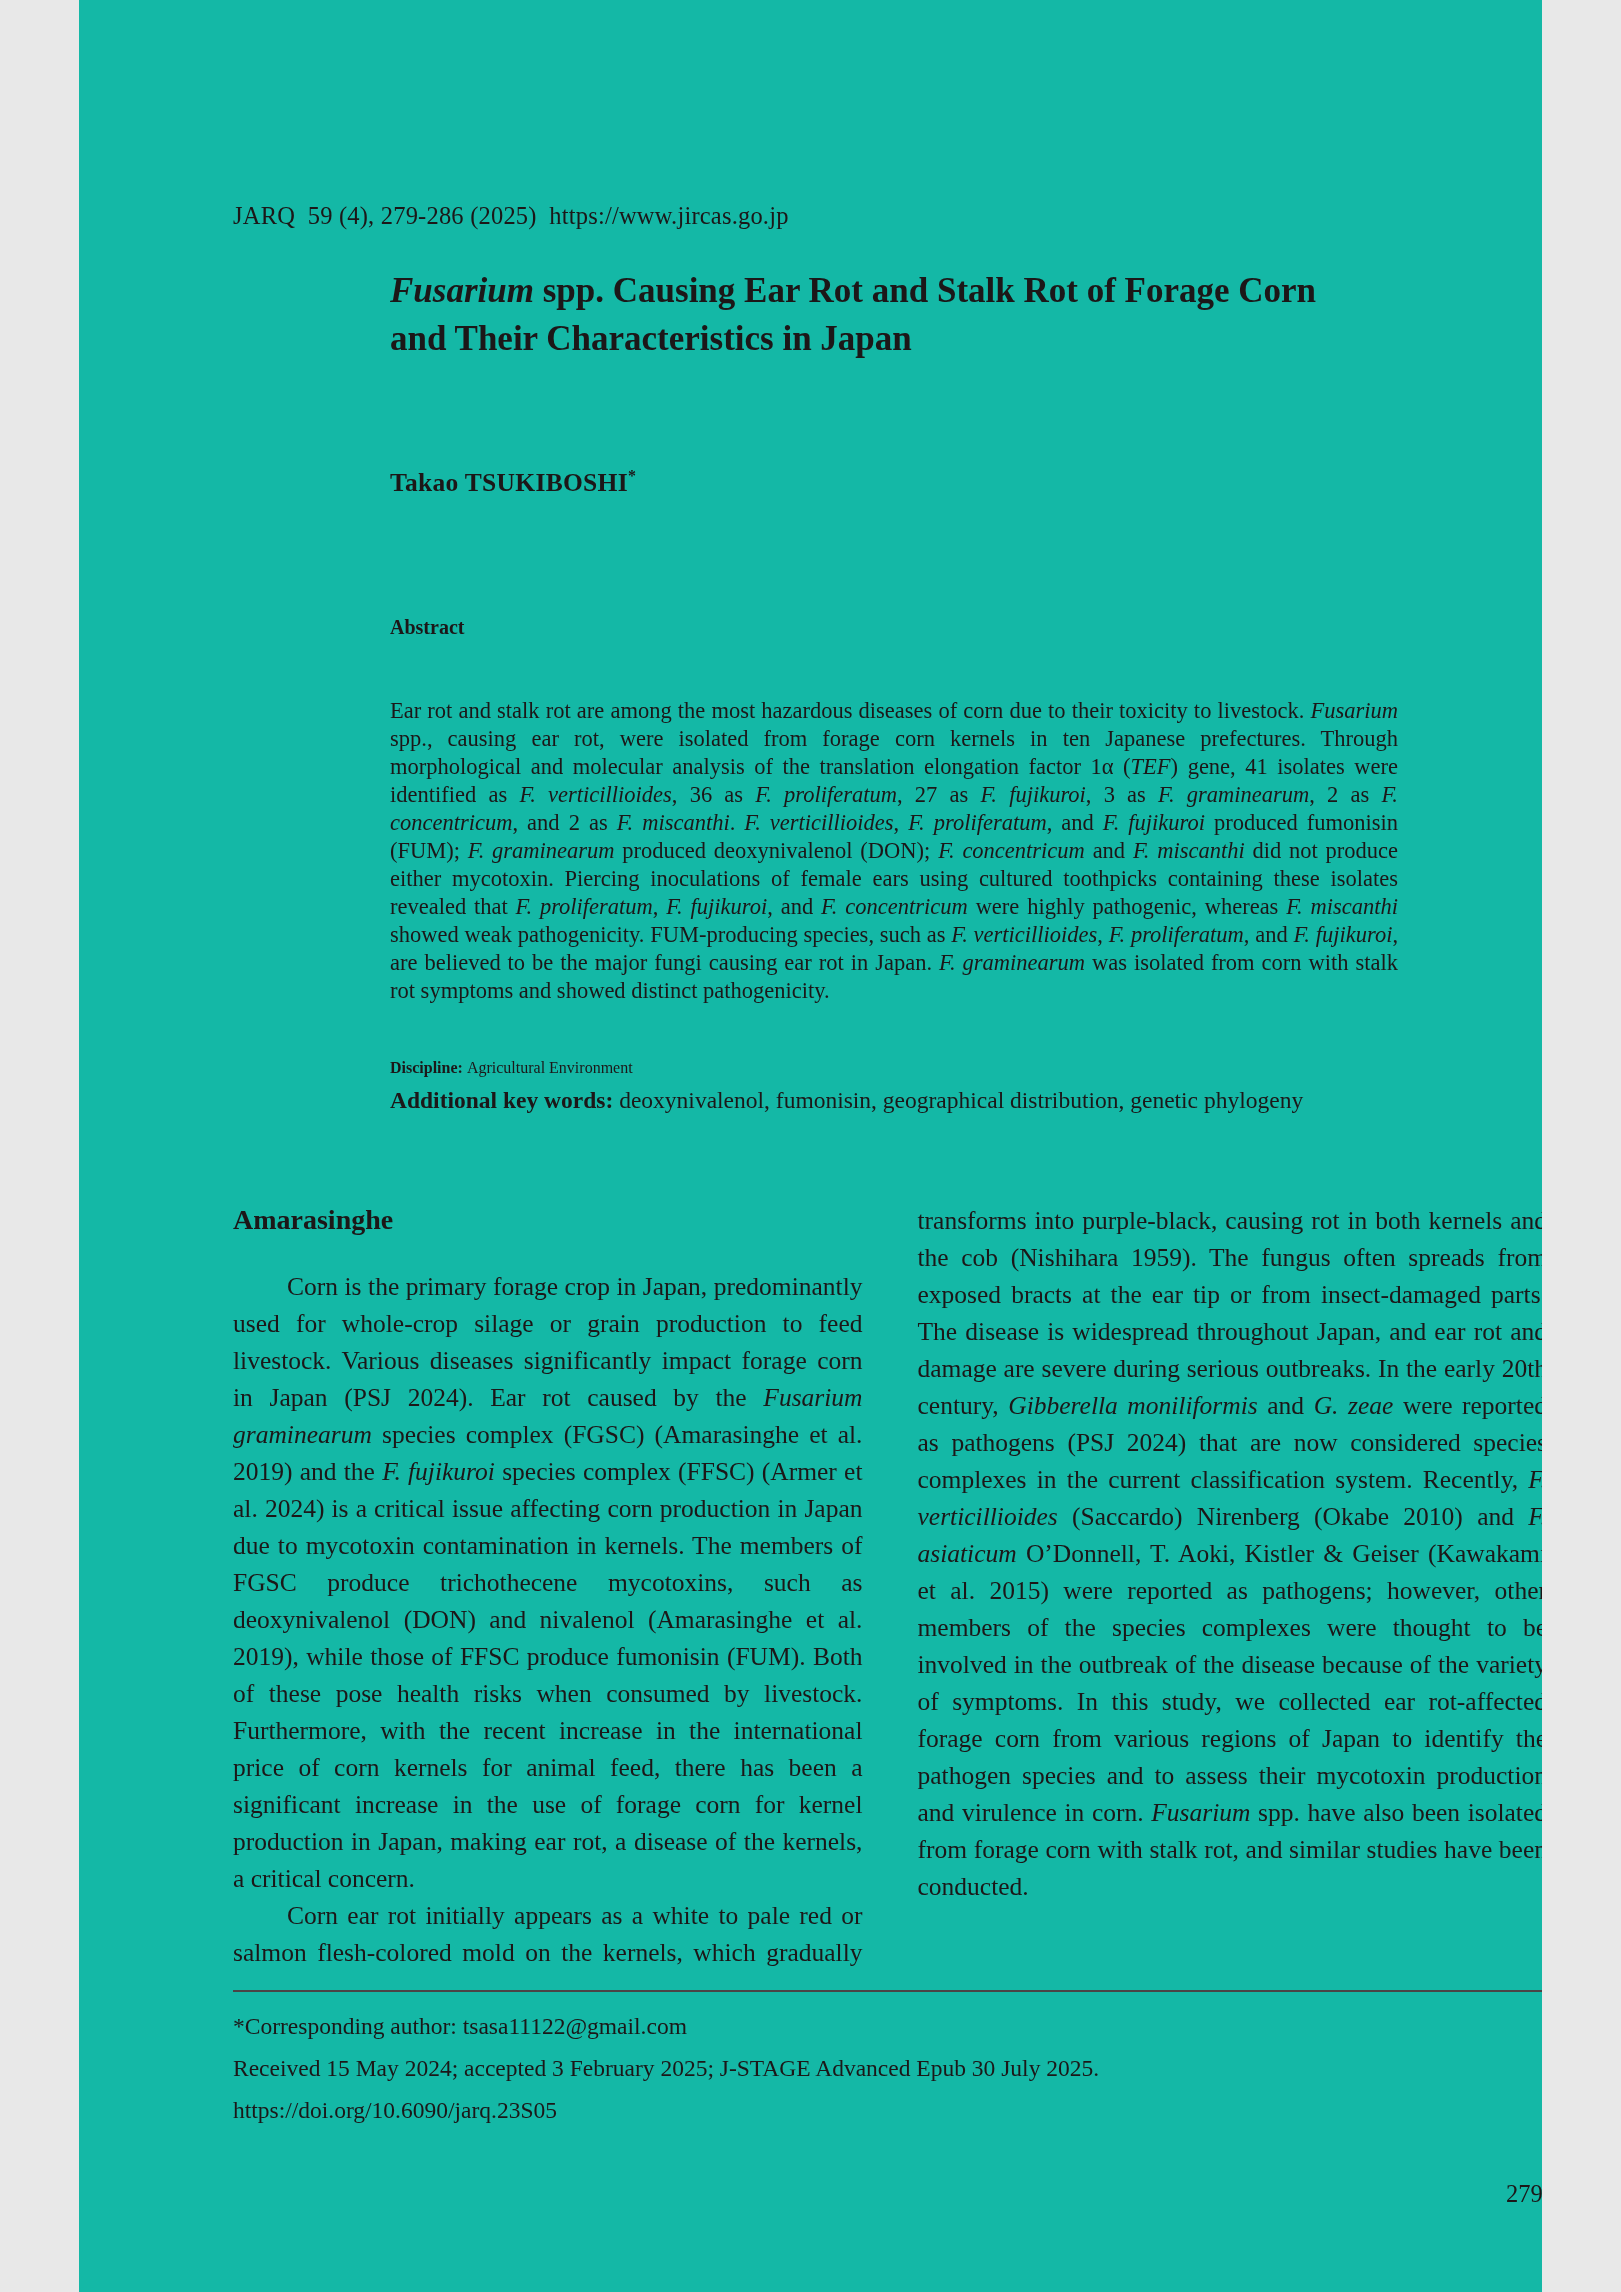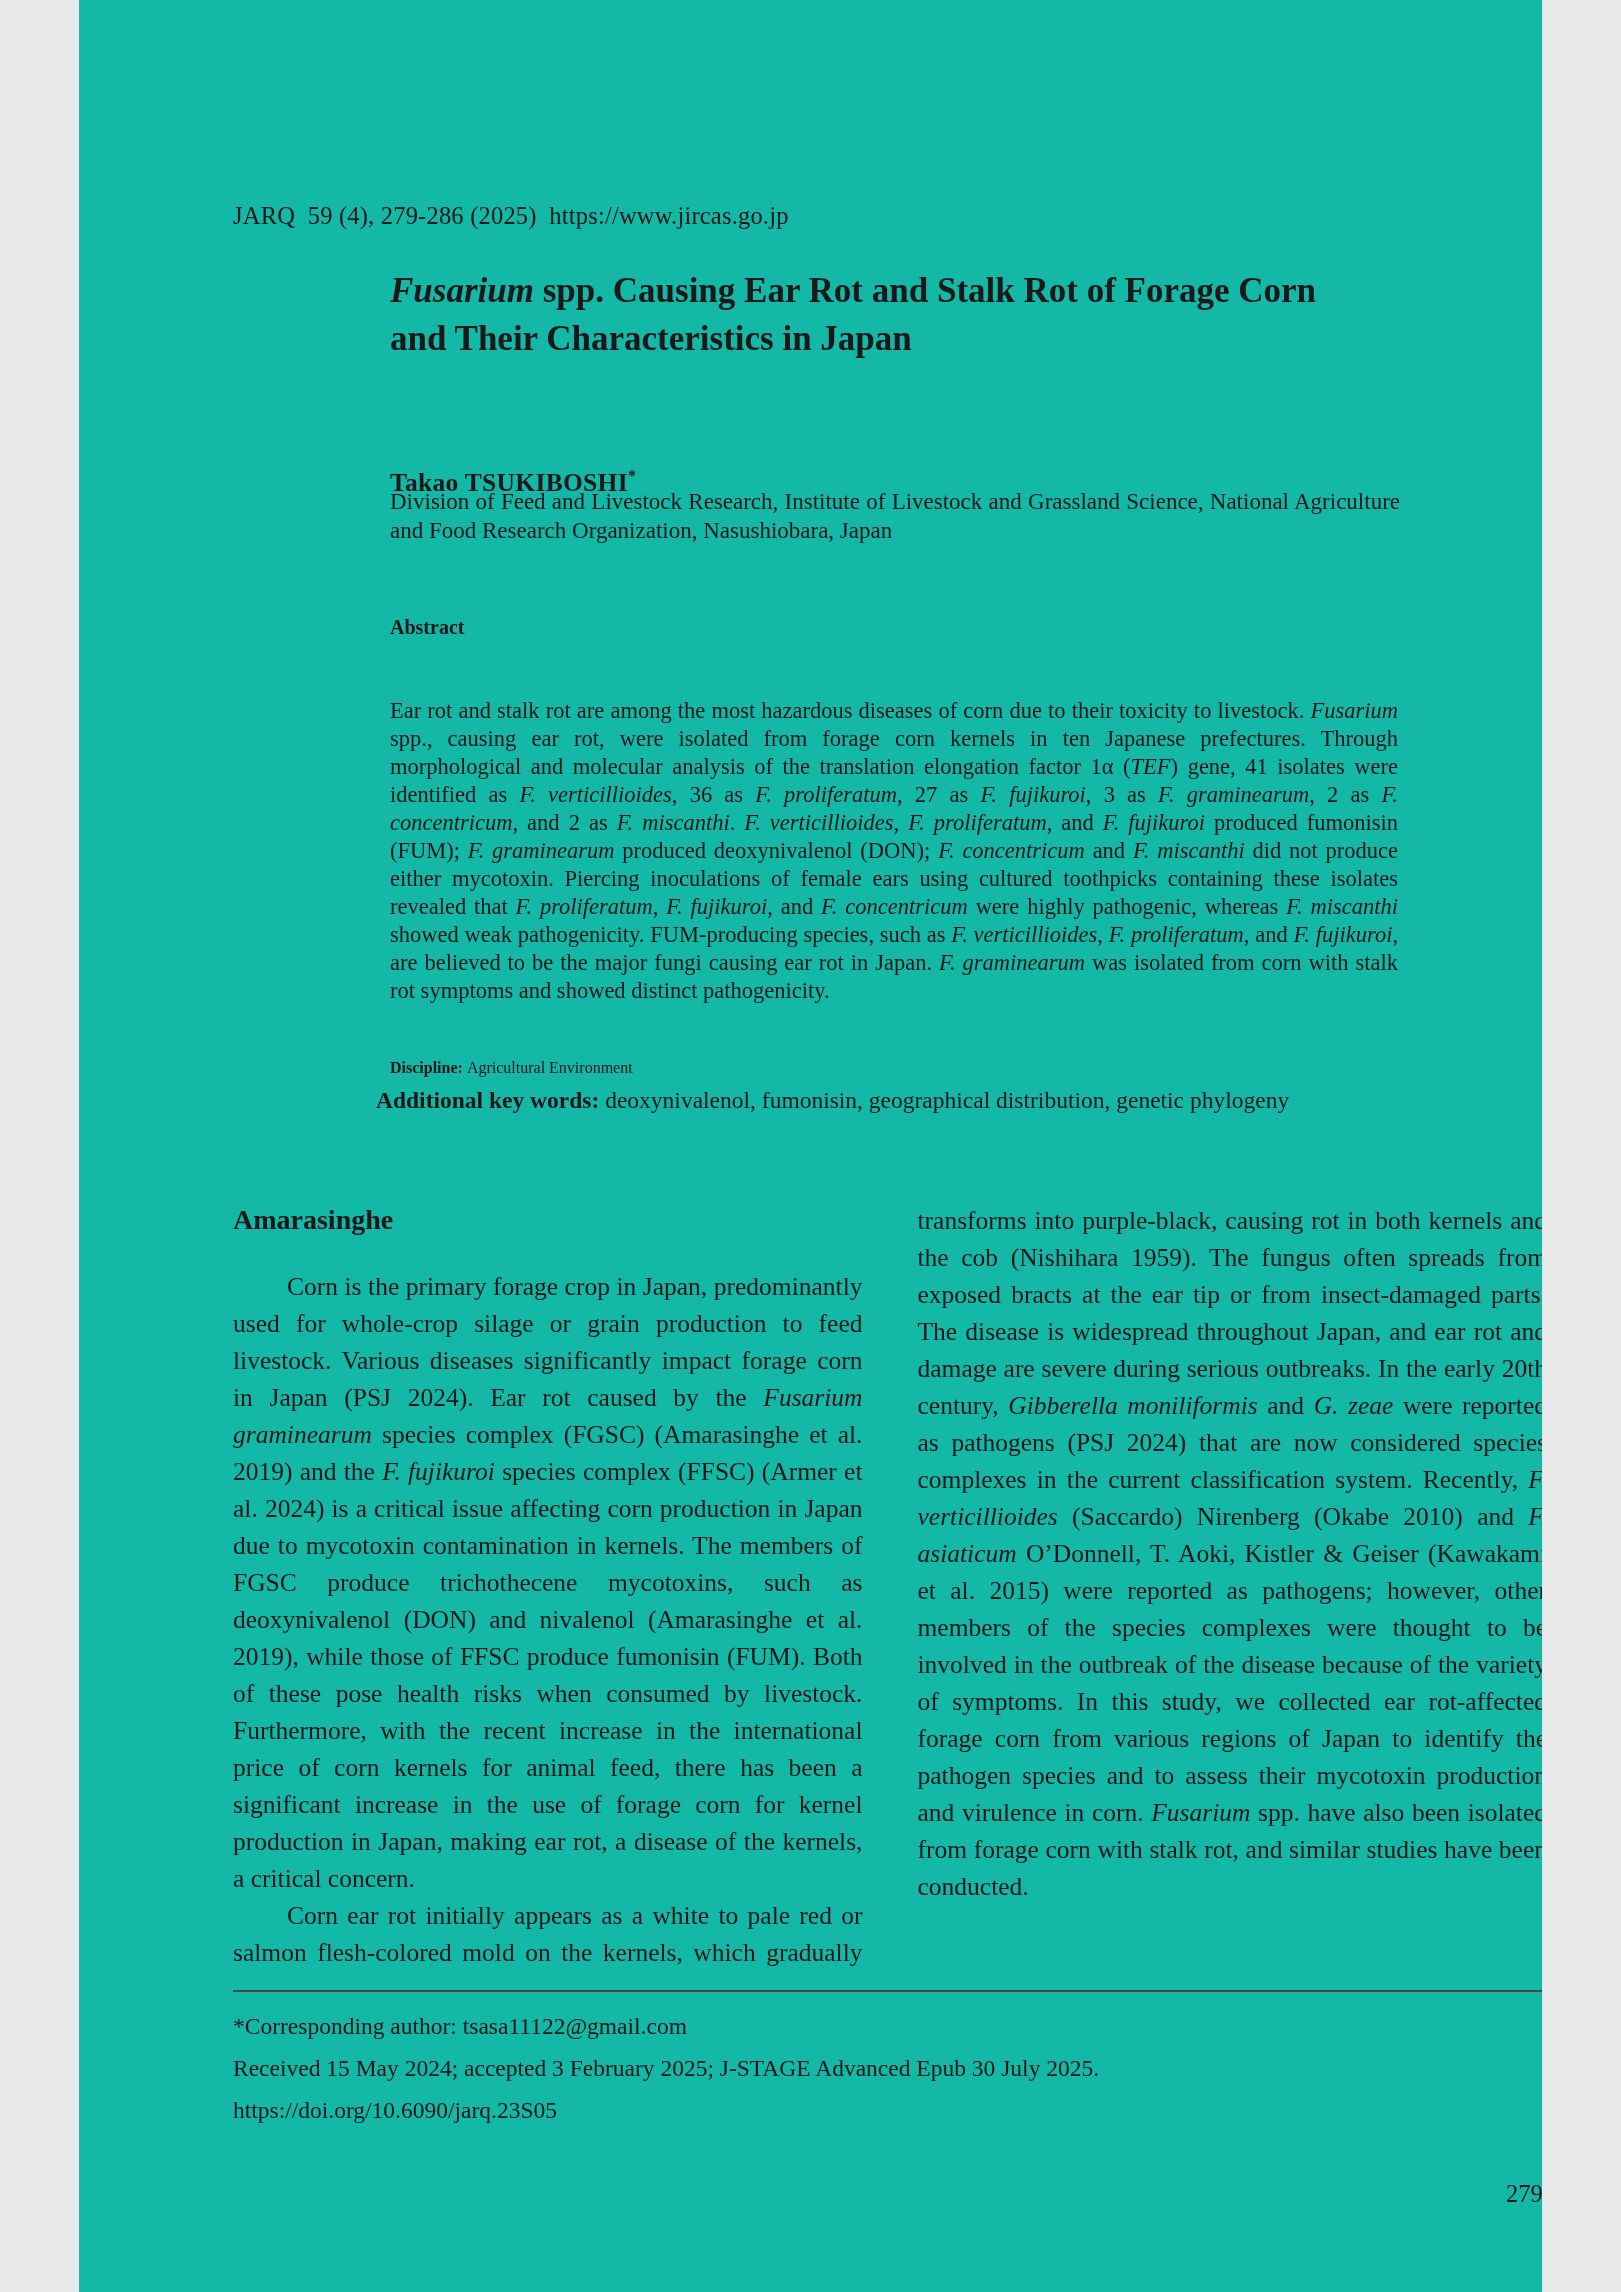--- a/index.html
+++ b/index.html
@@ -68,21 +68,21 @@
     margin-top: 48px;
   }
   .discipline-line {
     position: absolute;
     left: 311px;
     top: 1059px;
     font-size: 16px;
   }
   .keywords-line {
     position: absolute;
-    left: 297px;
+    left: 311px;
     top: 1087px;
     font-size: 23.5px;
   }
   .intro-columns {
     position: absolute;
     left: 154px;
     top: 1202px;
     width: 1314px;
     height: 784px;
     column-count: 2;
@@ -131,21 +131,20 @@
 
   <div class="journal-header">JARQ  59 (4), 279-286 (2025)  https://www.jircas.go.jp</div>
 
   <div class="paper-title">
     <div class="t-line"><span style="font-style: italic;">Fusarium</span><span> spp. Causing Ear Rot and Stalk Rot of Forage Corn</span></div>
     <div class="t-line"><span>and Their Characteristics in Japan</span></div>
   </div>
 
   <div class="author-name"><span>Takao TSUKIBOSHI</span><span style="vertical-align: super; font-size: 0.62em;">*</span></div>
 
-  <div class="affiliation">Division of Feed and Livestock Research, Institute of Livestock and Grassland Science, National Agriculture and Food Research Organization, Nasushiobara, Japan</div>
 
   <div class="abstract-heading">Abstract</div>
 
   <div class="abstract-body"><span>Ear rot and stalk rot are among the most hazardous diseases of corn due to their toxicity to livestock. </span><span style="font-style: italic;">Fusarium</span><span> spp., causing ear rot, were isolated from forage corn kernels in ten Japanese prefectures. Through morphological and molecular analysis of the translation elongation factor 1α (</span><span style="font-style: italic;">TEF</span><span>) gene, 41 isolates were identified as </span><span style="font-style: italic;">F. verticillioides</span><span>, 36 as </span><span style="font-style: italic;">F. proliferatum</span><span>, 27 as </span><span style="font-style: italic;">F. fujikuroi</span><span>, 3 as </span><span style="font-style: italic;">F. graminearum</span><span>, 2 as </span><span style="font-style: italic;">F. concentricum</span><span>, and 2 as </span><span style="font-style: italic;">F. miscanthi</span><span>. </span><span style="font-style: italic;">F. verticillioides</span><span>, </span><span style="font-style: italic;">F. proliferatum</span><span>, and </span><span style="font-style: italic;">F. fujikuroi</span><span> produced fumonisin (FUM); </span><span style="font-style: italic;">F. graminearum</span><span> produced deoxynivalenol (DON); </span><span style="font-style: italic;">F. concentricum</span><span> and </span><span style="font-style: italic;">F. miscanthi</span><span> did not produce either mycotoxin. Piercing inoculations of female ears using cultured toothpicks containing these isolates revealed that </span><span style="font-style: italic;">F. proliferatum</span><span>, </span><span style="font-style: italic;">F. fujikuroi</span><span>, and </span><span style="font-style: italic;">F. concentricum</span><span> were highly pathogenic, whereas </span><span style="font-style: italic;">F. miscanthi</span><span> showed weak pathogenicity. FUM-producing species, such as </span><span style="font-style: italic;">F. verticillioides</span><span>, </span><span style="font-style: italic;">F. proliferatum</span><span>, and </span><span style="font-style: italic;">F. fujikuroi</span><span>, are believed to be the major fungi causing ear rot in Japan. </span><span style="font-style: italic;">F. graminearum</span><span> was isolated from corn with stalk rot symptoms and showed distinct pathogenicity.</span></div>
 
   <div class="discipline-line"><span style="font-weight: bold;">Discipline: </span><span>Agricultural Environment</span></div>
 
   <div class="keywords-line"><span style="font-weight: bold;">Additional key words: </span><span>deoxynivalenol, fumonisin, geographical distribution, genetic phylogeny</span></div>
 
   <div class="intro-columns">

